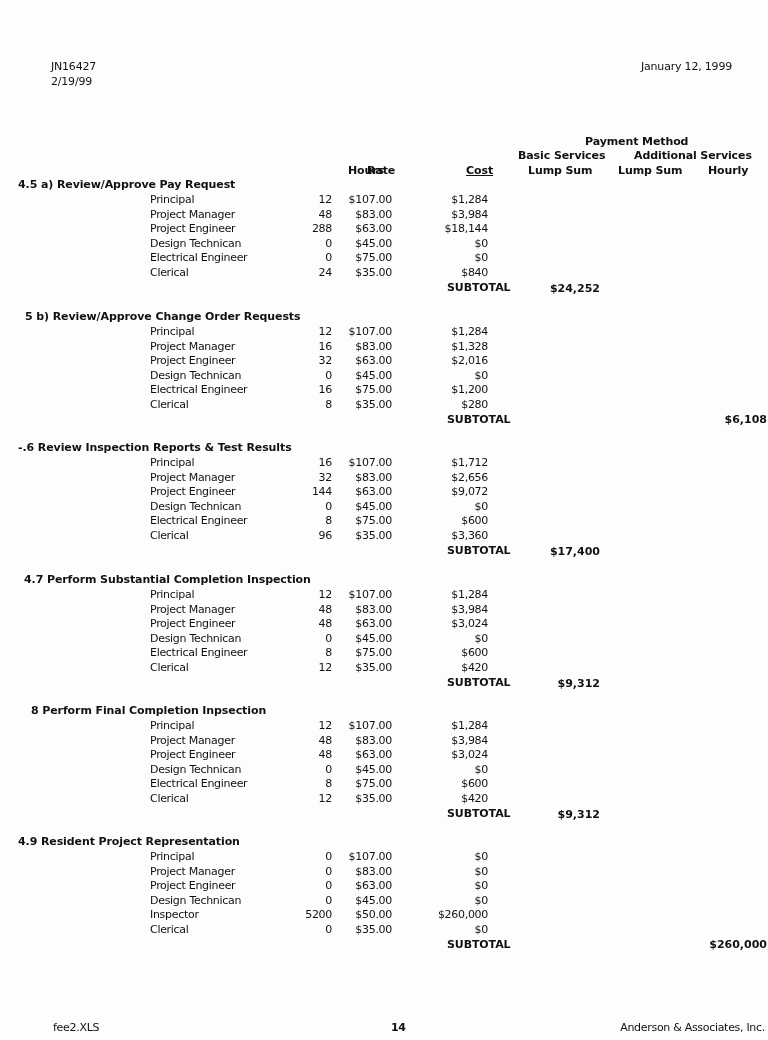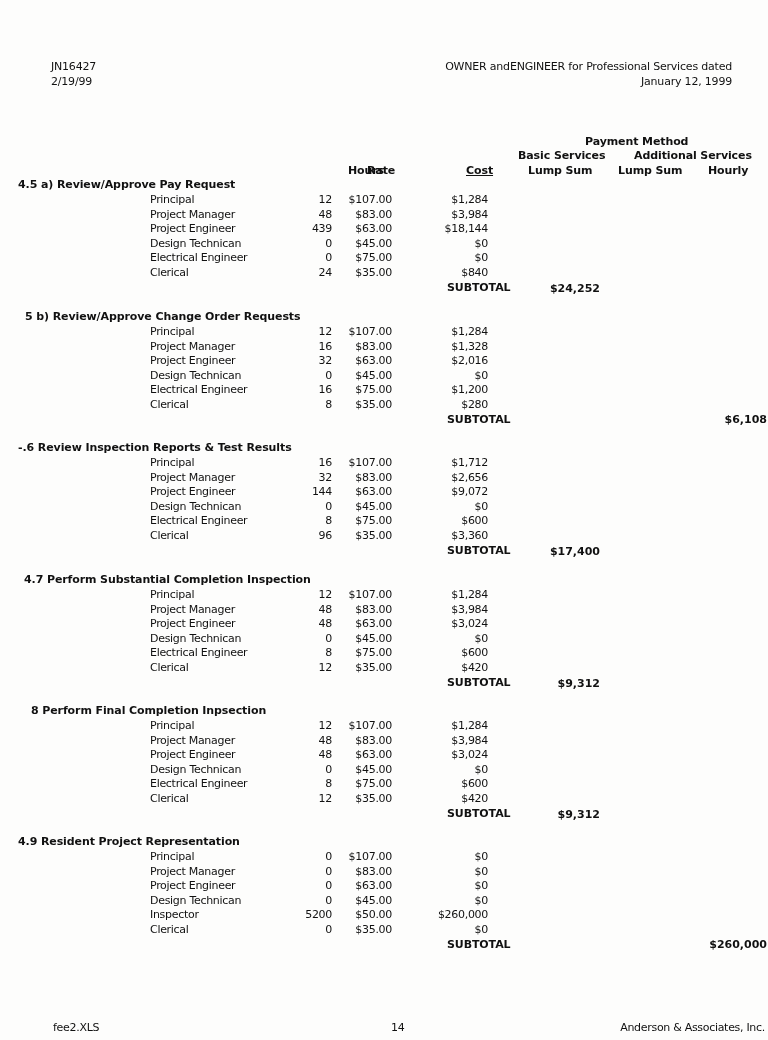--- a/index.html
+++ b/index.html
@@ -28,21 +28,20 @@
 </style>
 </head>
 <body>
 
 <div class="abs hdr-left">
   <div>JN16427</div>
   <div>2/19/99</div>
 </div>
 
 <div class="abs hdr-right">
-  <div>OWNER andENGINEER for Professional Services dated</div>
   <div>January 12, 1999</div>
 </div>
 
 <div class="abs colhead" style="left:585px; top:135px;">Payment Method</div>
 <div class="abs colhead" style="left:518px; top:149px;">Basic Services</div>
 <div class="abs colhead" style="left:634px; top:149px;">Additional Services</div>
 <div class="abs colhead" style="left:300px; top:164px;margin-left:48px;">Hours</div>
 <div class="abs colhead" style="left:367px; top:164px;">Rate</div>
 <div class="abs colhead" style="left:466px; top:164px;text-decoration:underline;">Cost</div>
 <div class="abs colhead" style="left:528px; top:164px;">Lump Sum</div>
@@ -58,21 +57,21 @@
       <span class="c-cost">$1,284</span>
     </div>
   <div class="row" style="top:29.6px;">
       <span class="c-role">Project Manager</span>
       <span class="c-hours">48</span>
       <span class="c-rate">$83.00</span>
       <span class="c-cost">$3,984</span>
     </div>
   <div class="row" style="top:44.2px;">
       <span class="c-role">Project Engineer</span>
-      <span class="c-hours">439</span>
+      <span class="c-hours">288</span>
       <span class="c-rate">$63.00</span>
       <span class="c-cost">$18,144</span>
     </div>
   <div class="row" style="top:58.8px;">
       <span class="c-role">Design  Technican</span>
       <span class="c-hours">0</span>
       <span class="c-rate">$45.00</span>
       <span class="c-cost">$0</span>
     </div>
   <div class="row" style="top:73.4px;">
@@ -295,14 +294,14 @@
       <span class="c-role">Clerical</span>
       <span class="c-hours">0</span>
       <span class="c-rate">$35.00</span>
       <span class="c-cost">$0</span>
     </div>
   <div class="subtotal-label" style="top:102.6px;">SUBTOTAL</div>
   <div class="subtotal-val sv-hourly" style="top:102.6px;">$260,000</div>
 </div>
 
 <div class="abs footer" style="left:53px; top:1021px;">fee2.XLS</div>
-<div class="abs footer" style="left:391px; top:1021px;">14</div>
+<div class="abs footer" style="left:391px; top:1021px;font-weight:bold;">14</div>
 <div class="abs footer" style="right:3px; top:1021px;">Anderson &amp; Associates, Inc.</div>
 
 </body></html>

